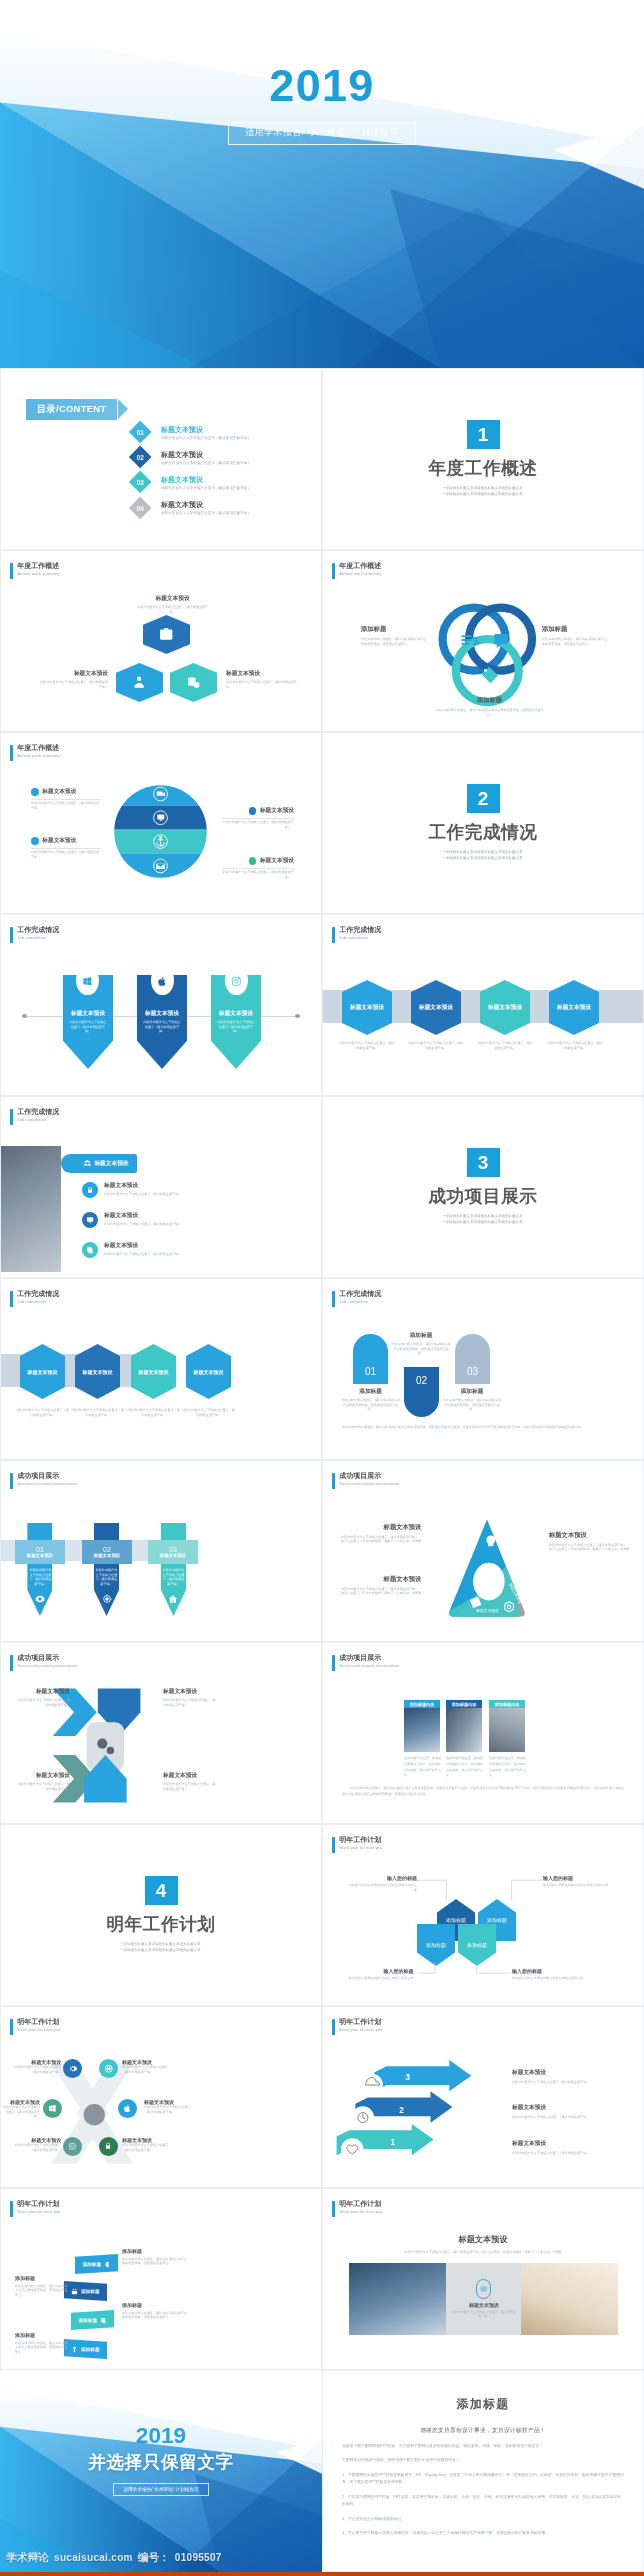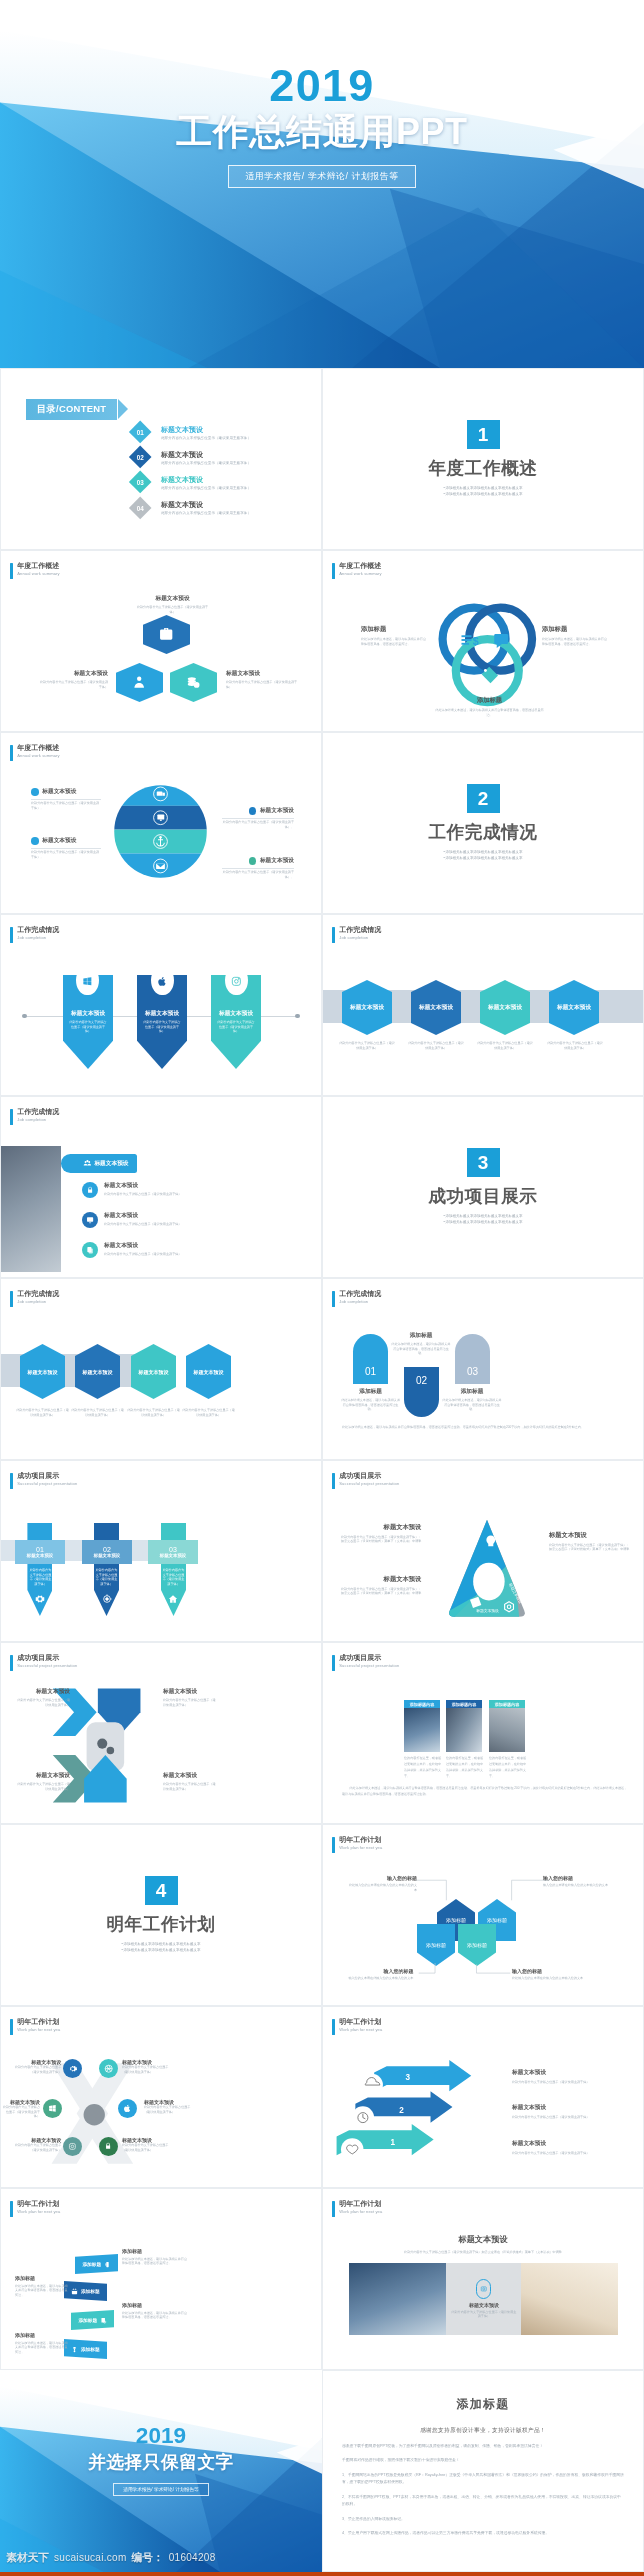--- a/index.html
+++ b/index.html
@@ -102,21 +102,21 @@
   
   .thanks { position:relative; width:322px; height:202px; overflow:hidden; background:#fff; }
   .thanks-c { position:absolute; left:0; right:0; top:55px; text-align:center; z-index:4; }
   .thanks-year { font-size:22.6px; font-weight:bold; color:#2aa3dd; line-height:1; }
   .thanks-main { margin-top:2.5px; font-size:17.6px; font-weight:bold; color:#fff; letter-spacing:0.6px;
     text-shadow:0 1.3px 3.1px rgba(0,50,100,.3); }
   .thanks-sub { display:inline-block; margin-top:8.8px; padding:2.5px 8.8px; border:0.6px solid rgba(255,255,255,.8);
     color:#fff; font-size:4.7px; }
   .wm { position:absolute; left:6.3px; bottom:7.5px; z-index:9; display:flex; align-items:baseline; gap:5px;
         color:#dfe8ef; font-size:10.7px; font-weight:bold; text-shadow:0 0.6px 1.3px rgba(0,0,0,.25); }
-  .wm .url { font-size:10px; font-weight:normal; letter-spacing:0.3px; }
+  .wm .url { font-size:10px; font-weight:bold; letter-spacing:0.3px; }
 
   .copy { width:322px; height:202px; background:#fff; border:0.6px solid #e9edf1; position:relative; padding:25px 19px; }
   .copy h2 { text-align:center; font-size:12px; color:#555; font-weight:bold; letter-spacing:1.3px; }
   .copy .lead { text-align:center; font-size:5.7px; color:#666; margin-top:14px; letter-spacing:0.3px; }
   .copy p { font-size:3.8px; color:#9aa5af; line-height:1.9; margin-top:7.5px; }
 </style>
 </head>
 <body>
 
 <div class="page">
@@ -146,21 +146,20 @@
       <polygon points="0,163 1024,268 1024,585 0,585" fill="url(#cg1)"></polygon>
       <polygon points="0,163 700,585 0,585" fill="url(#cg2)" opacity="0.95"></polygon>
       <polygon points="1024,195 1024,585 560,585" fill="#0b4f9d" opacity="0.32"></polygon>
       <polygon points="880,238 1024,195 1024,300" fill="#ffffff" opacity="0.9"></polygon>
       <polygon points="0,430 330,585 0,585" fill="#1ea6e8" opacity="0.35"></polygon>
       <polygon points="620,300 1024,420 1024,585 700,585" fill="#0d5aa8" opacity="0.35"></polygon>
       <polygon points="300,585 760,330 1024,585" fill="#1466b5" opacity="0.25"></polygon>
     </svg>
     <div class="cover-title-wrap">
       <div class="cover-year">2019</div>
-      <div class="cover-main">工作总结通用PPT</div>
       <div><span class="cover-sub">适用学术报告/ 学术辩论/ 计划报告等</span></div>
     </div>
   </div>
 
   <div class="grid">
 
     <div class="row">
 
       <div class="slide">
         <div class="toc-banner-shadow"></div>
@@ -1068,24 +1067,24 @@
         <polygon points="440,131 512,108 512,165" fill="#ffffff" opacity=".9"></polygon>
         <polygon points="0,236 165,321 0,321" fill="#1ea6e8" opacity=".35"></polygon>
         <polygon points="310,165 512,230 512,321 350,321" fill="#0d5aa8" opacity=".35"></polygon>
       </svg>
       <div class="thanks-c">
         <div class="thanks-year">2019</div>
         <div class="thanks-main">并选择只保留文字</div>
         <div><span class="thanks-sub">适用学术报告/ 学术辩论/ 计划报告等</span></div>
       </div>
       <div class="wm">
-        <span>素材天下</span>
+        <span>学术辩论</span>
         <span class="url">sucaisucai.com</span>
         <span>编号：</span>
-        <span class="url">01604208</span>
+        <span class="url">01095507</span>
       </div>
     </div>
 
     <div class="copy">
       <h2>添加标题</h2>
       <div class="lead">感谢您支持原创设计事业，支持设计版权产品！</div>
       <p>感谢您下载千图网原创PPT模板，为了您和千图网以及原创作者的利益，请勿复制、传播、销售，否则将承担法律责任！</p>
       <p>千图网将对作品进行维权，按照传播下载次数的十倍进行索取赔偿金！</p>
       <p>1、千图网网站出售的PPT模版是免版税类（RF：Royalty-free）正版受《中华人民共和国著作法》和《世界版权公约》的保护，作品的所有权、版权和著作权归千图网所有，您下载的是PPT模版素材使用权。</p>
       <p>2、不得将千图网的PPT模板、PPT素材，本身用于再出售，或者出租、出借、转让、分销、发布或者作为礼品供他人使用，不得转授权、出卖、转让本协议或本协议中的权利。</p>

